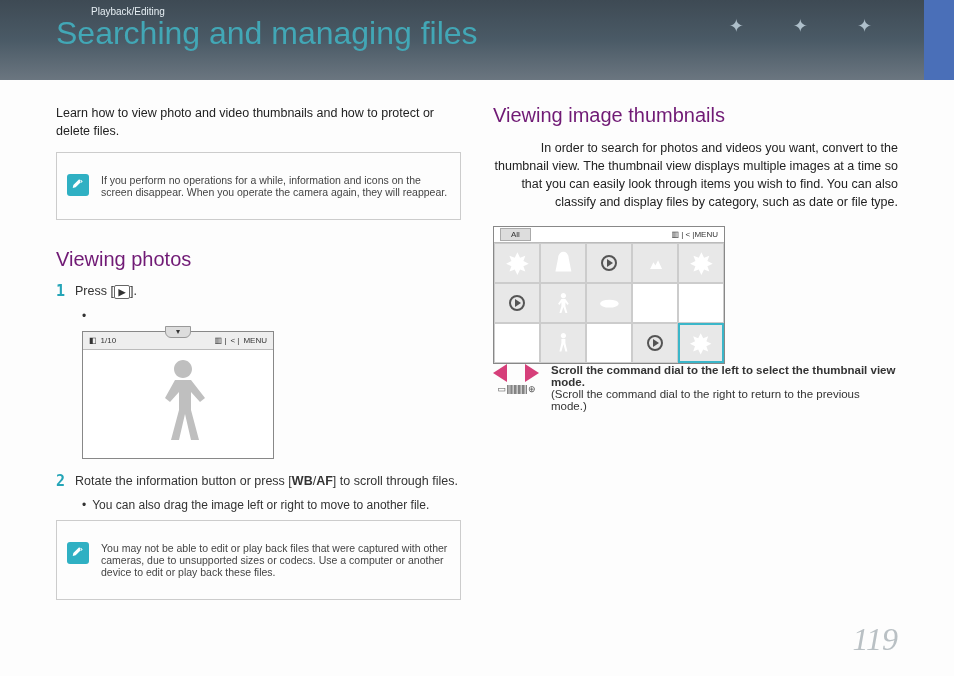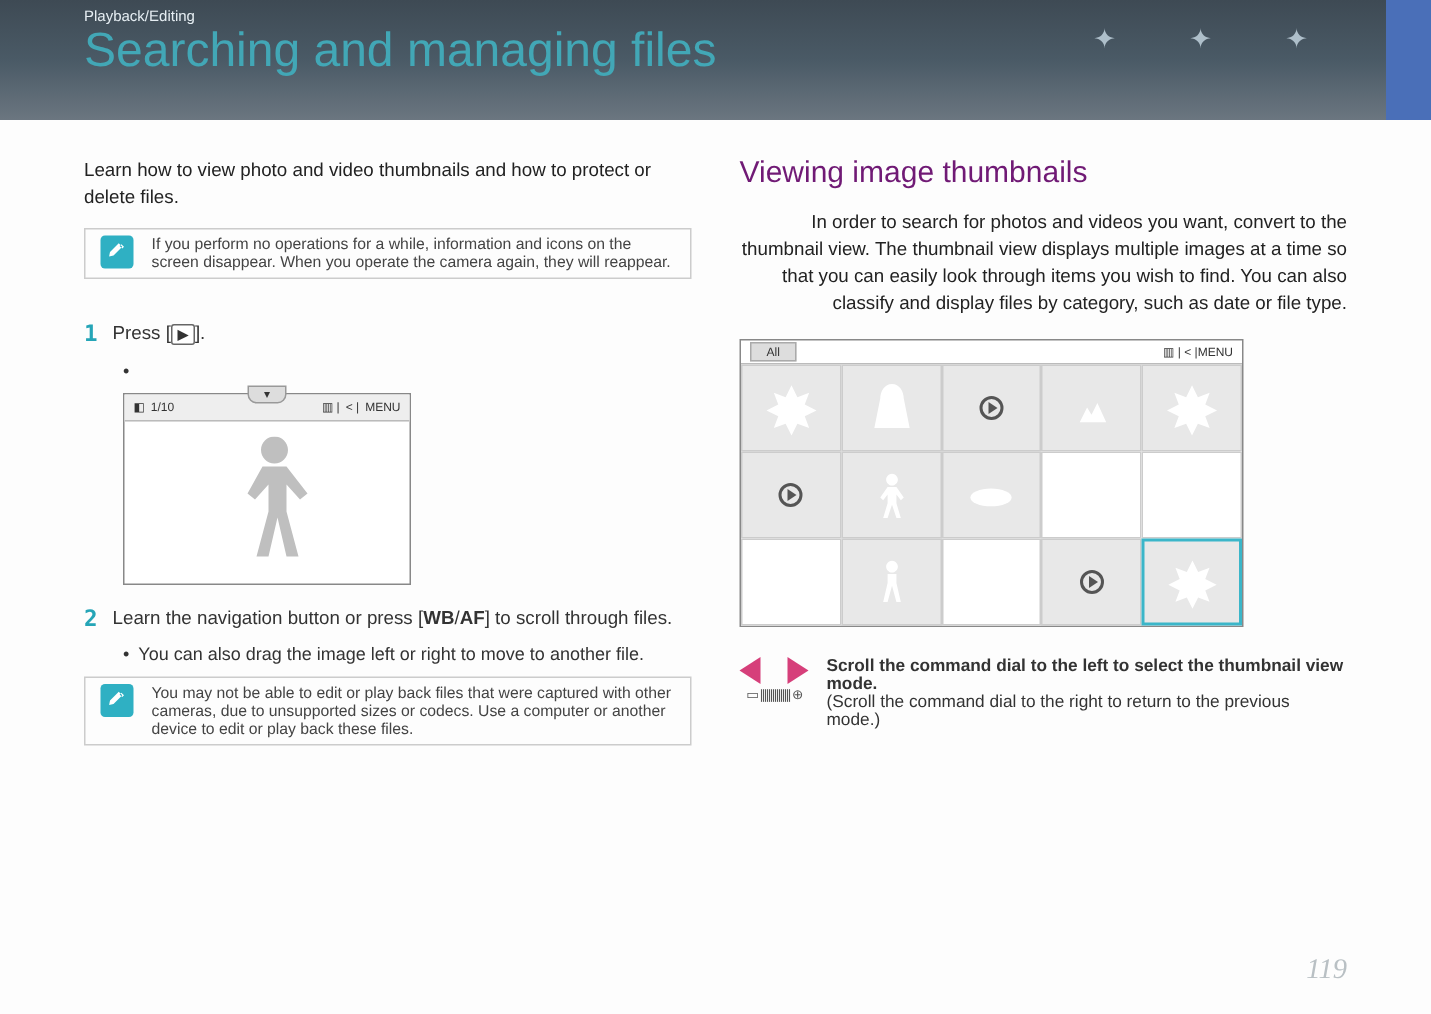--- a/index.html
+++ b/index.html
@@ -19,37 +19,37 @@
     padding: 6px 0 0 56px;
   }
   .header::before {
     content:"";
     position:absolute;
     top:0; right:0;
     width: 30px; height: 80px;
     background:#4a6fb8;
   }
   .sparkles { position:absolute; right:60px; top:15px; color:#aebfca; font-size:18px; letter-spacing:22px;}
-  .breadcrumb { font-size: 10px; color: #e6eef3; }
+  .breadcrumb { font-size: 10px; color: #e6eef3; margin-left: 35px; }
   .page-title {
     font-family: "Segoe UI Semilight", "Myriad Pro", sans-serif;
     font-size: 32px;
     color: #42a7b6;
     font-weight: 400;
     margin-top: -2px;
   }
   .content { display: flex; padding: 24px 56px 0 56px; gap: 32px; }
   .col { flex: 1; min-width: 0; }
   .intro { font-size: 12.5px; line-height: 1.45; color: #222; margin-bottom: 12px; }
   .note-box {
     display: flex;
     gap: 12px;
     border: 1px solid #ccc;
     background: #fdfdfd;
-    padding: 4px 10px;
+    padding: 21px 10px;
     font-size: 10.5px;
     color: #444;
     margin-bottom: 28px;
   }
   .note-icon {
     width: 22px; height: 22px;
     background: #2fb0c3;
     border-radius: 3px;
     display: flex; align-items:center; justify-content:center;
     flex-shrink:0;
@@ -68,42 +68,42 @@
     vertical-align:middle; background:#fff;
     font-weight:bold;
   }
   .preview-box {
     border:1px solid #888; width:192px; height:128px;
     margin: 4px 0 14px 26px; background:#fff; position:relative;
   }
   .preview-top { height:18px; background:#eee; border-bottom:1px solid #bbb; display:flex; align-items:center; font-size:8px; padding:0 6px; gap:4px;}
   .preview-top .spacer{flex:1;}
   .sil { position:absolute; left:70px; top:28px; }
-  .thumb-box { border:1px solid #888; width:336px; background:#fff; margin-bottom:20px;}
+  .thumb-box { border:1px solid #888; width:232px; background:#fff; }
   .thumb-top { height:16px; border-bottom:1px solid #bbb; display:flex; align-items:center; font-size:8px; padding:0 6px;}
   .thumb-top .spacer{flex:1;}
   .thumb-grid { display:grid; grid-template-columns:repeat(5,1fr); }
   .cell { aspect-ratio:1.15/1; border:1px solid #ccc; background:#e8e8e8; display:flex; align-items:center; justify-content:center; color:#fff;}
   .cell.empty{background:#fff;}
   .cell.hl{border:2px solid #3bb6c9;}
   .cell svg { width:70%; height:70%; }
   .play-circle { width:16px; height:16px; border:2px solid #555; border-radius:50%; display:flex; align-items:center; justify-content:center;}
   .play-circle::after{content:"";border-left:6px solid #555;border-top:4px solid transparent;border-bottom:4px solid transparent;margin-left:2px;}
   .dial-row { display:flex; gap:12px; font-size:11.5px; }
   .dial-icons { display:flex; flex-direction:column; align-items:center; gap:2px; flex-shrink:0;}
   .arrows { display:flex; gap:18px;}
   .arrow { width:0;height:0;border-top:9px solid transparent;border-bottom:9px solid transparent;}
   .arrow.l{border-right:14px solid #d63f7a;}
   .arrow.r{border-left:14px solid #d63f7a;}
   .dial {font-size:9px; letter-spacing:-1px; color:#555;}
   .dial-text .b{font-weight:bold;}
   .page-num {
     position:absolute; bottom:18px; right:56px;
     font-family: Georgia, serif; font-style:italic;
-    font-size:19px; color:#b9c0c4;
+    font-size:32px; color:#b9c0c4;
   }
 </style>
 </head>
 <body>
 
 <div class="header">
   <div class="sparkles">✦ ✦ ✦</div>
   <div class="breadcrumb">Playback/Editing</div>
   <div class="page-title">Searching and managing files</div>
 </div>
@@ -115,20 +115,21 @@
 
     <div class="note-box">
       <div class="note-icon">
         <svg viewBox="0 0 24 24" width="14" height="14">
             <path fill="#fff" d="M3 17l5-1 10-10-4-4L4 12l-1 5zm14-14l3 3-2 2-3-3 2-2z"></path>
           </svg>
       </div>
       <div>If you perform no operations for a while, information and icons on the screen disappear. When you operate the camera again, they will reappear.</div>
     </div>
 
+    <h2 class="section-h">Viewing photos</h2>
 
     <div class="step">
       <div class="step-num">1</div>
       <div class="step-body">
         <span>Press [</span><span class="inline-icon">▶</span><span>].</span>
       </div>
     </div>
     <div class="bullet-row">
       <span class="bullet-dot">•</span>
     </div>
@@ -144,21 +145,21 @@
       </div>
       <svg class="sil" width="60" height="100" viewBox="0 0 60 100">
         <path fill="#bfbfbf" d="M30 0c5 0 9 4 9 9s-4 9-9 9-9-4-9-9 4-9 9-9zm-8 20h16l14 18-5 4-9-10v18l8 30h-8l-6-26-6 26h-8l8-30V32l-9 10-5-4 10-18z"></path>
       </svg>
       <div style="position:absolute;left:50%;top:-6px;transform:translateX(-50%);width:26px;height:12px;background:#ddd;border:1px solid #999;border-radius:0 0 6px 6px;font-size:8px;text-align:center;">▾</div>
     </div>
 
     <div class="step">
       <div class="step-num">2</div>
       <div class="step-body">
-        <span>Learn the navigation button or press [</span><b>WB</b><span>/</span><b>AF</b><span>] to scroll through files.</span>
+        <span>Rotate the information button or press [</span><b>WB</b><span>/</span><b>AF</b><span>] to scroll through files.</span>
       </div>
     </div>
     <div class="bullet-row">
       <span class="bullet-dot">•</span>
       <span>You can also drag the image left or right to move to another file.</span>
     </div>
 
     <div class="note-box">
       <div class="note-icon">
         <svg viewBox="0 0 24 24" width="14" height="14">

